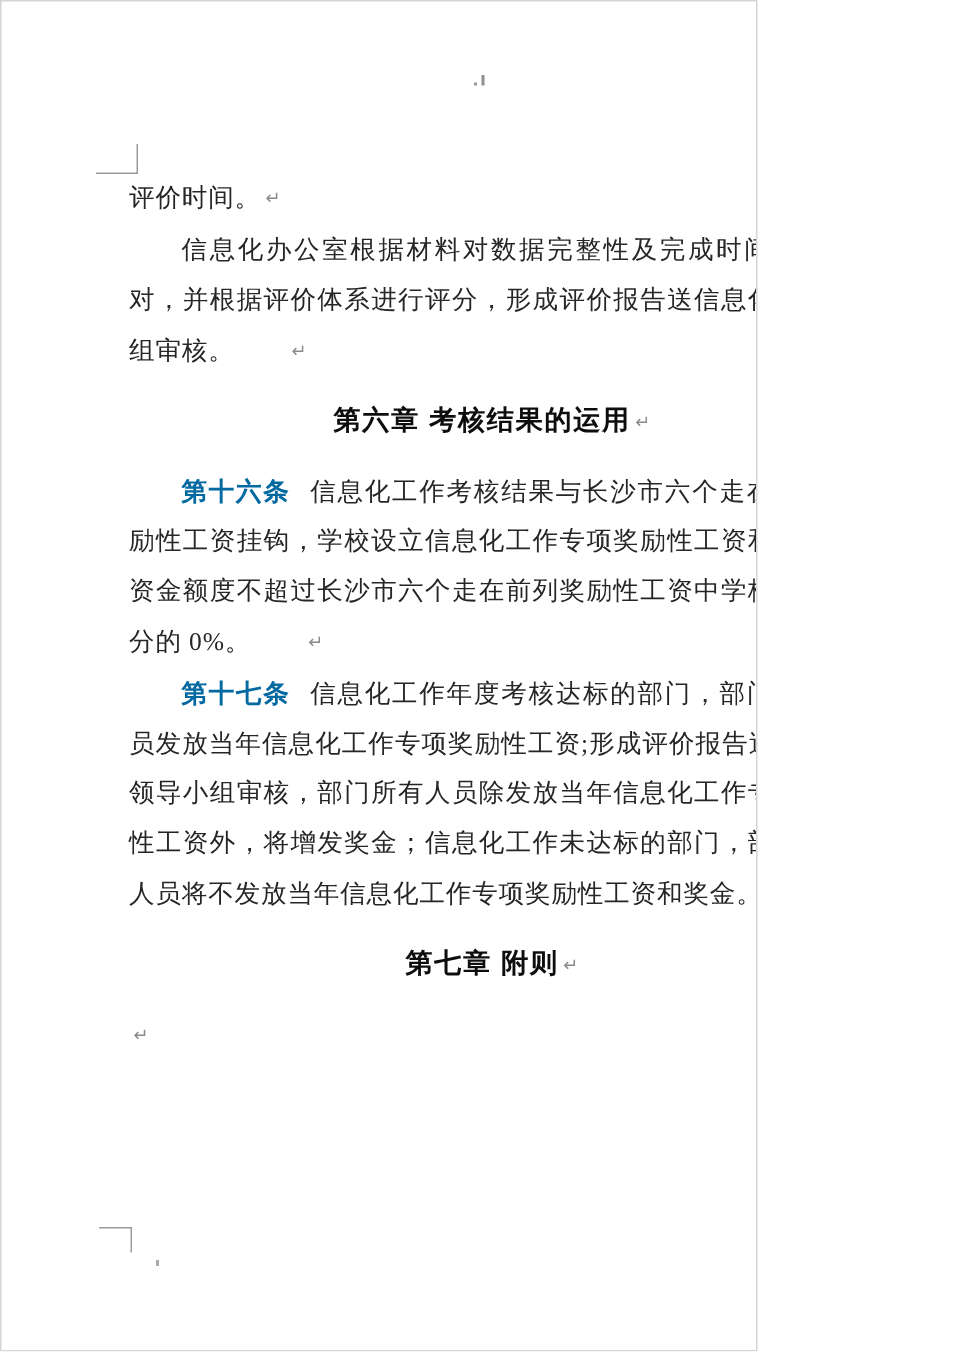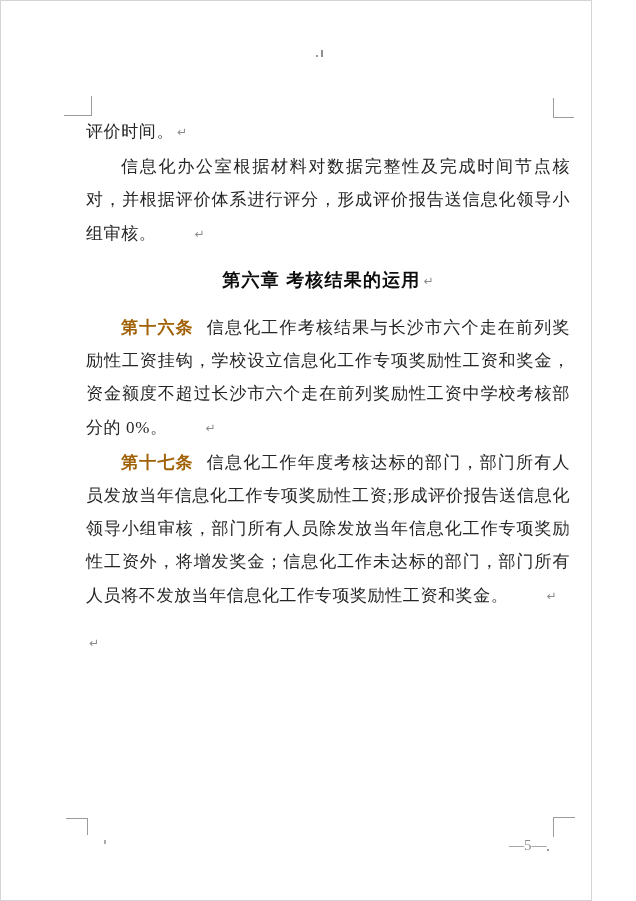--- a/index.html
+++ b/index.html
@@ -1,18 +1,18 @@
 <!DOCTYPE html>
 <html><head>
 <meta charset="utf-8">
 <style>
   html, body { margin: 0; padding: 0; background: #ffffff; }
   .page {
     position: relative;
-    width: 592px;
+    width: 505px;
     height: 901px;
     box-sizing: border-box;
     background: #ffffff;
     border: 1px solid #d5d5d5;
     overflow: hidden;
     font-family: "Liberation Serif", "DejaVu Serif", serif;
     color: #262626;
   }
   .content {
     position: absolute;
@@ -26,21 +26,21 @@
   .para {
     margin: 0;
     text-align: justify;
     text-justify: inter-ideograph;
   }
   .para.indent { text-indent: 35px; }
   .lead {
     font-weight: bold;
     font-family: "Liberation Sans", "DejaVu Sans", sans-serif;
     margin-right: 13px;
-    color: #a16207;
+    color: #0369a1;
   }
   .heading {
     margin: 12px;
     text-align: center;
     font-weight: bold;
     font-family: "Liberation Sans", "DejaVu Sans", sans-serif;
     font-size: 18px;
     letter-spacing: 1.2px;
     color: #0d0d0d;
     line-height: 33.2px;
@@ -97,20 +97,21 @@
 
     <p class="para indent"><span>信息化办公室根据材料对数据完整性及完成时间节点核对，并根据评价体系进行评分，形成评价报告送信息化领导小组审核。</span><span class="pilcrow">↵</span></p>
 
 
     <p class="heading"><span>第六章 考核结果的运用</span><span class="pilcrow">↵</span></p>
 
     <p class="para indent"><span class="lead">第十六条</span><span>信息化工作考核结果与长沙市六个走在前列奖励性工资挂钩，学校设立信息化工作专项奖励性工资和奖金，资金额度不超过长沙市六个走在前列奖励性工资中学校考核部分的 0%。</span><span class="pilcrow">↵</span></p>
 
     <p class="para indent"><span class="lead">第十七条</span><span>信息化工作年度考核达标的部门，部门所有人员发放当年信息化工作专项奖励性工资;形成评价报告送信息化领导小组审核，部门所有人员除发放当年信息化工作专项奖励性工资外，将增发奖金；信息化工作未达标的部门，部门所有人员将不发放当年信息化工作专项奖励性工资和奖金。</span><span class="pilcrow">↵</span></p>
 
+    <p class="heading"><span>第七章 附则</span><span class="pilcrow">↵</span></p>
 
 
 
     <p class="para empty-line"><span class="pilcrow">↵</span></p>
 
   </div>
 
   <div class="page-number">—5—</div>
 
 </div>

